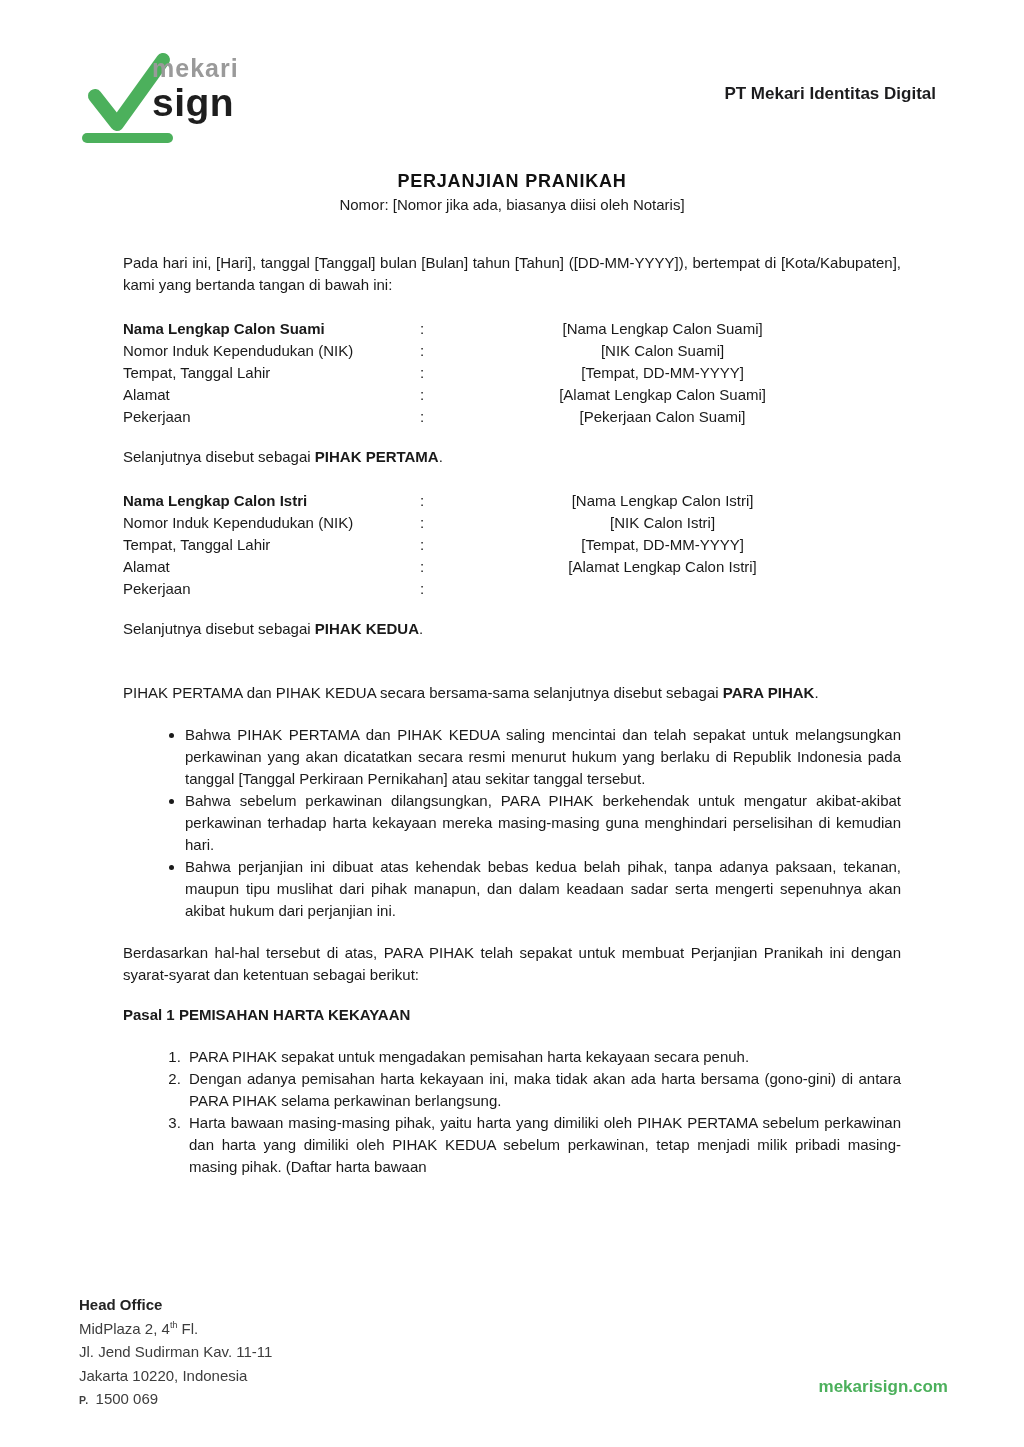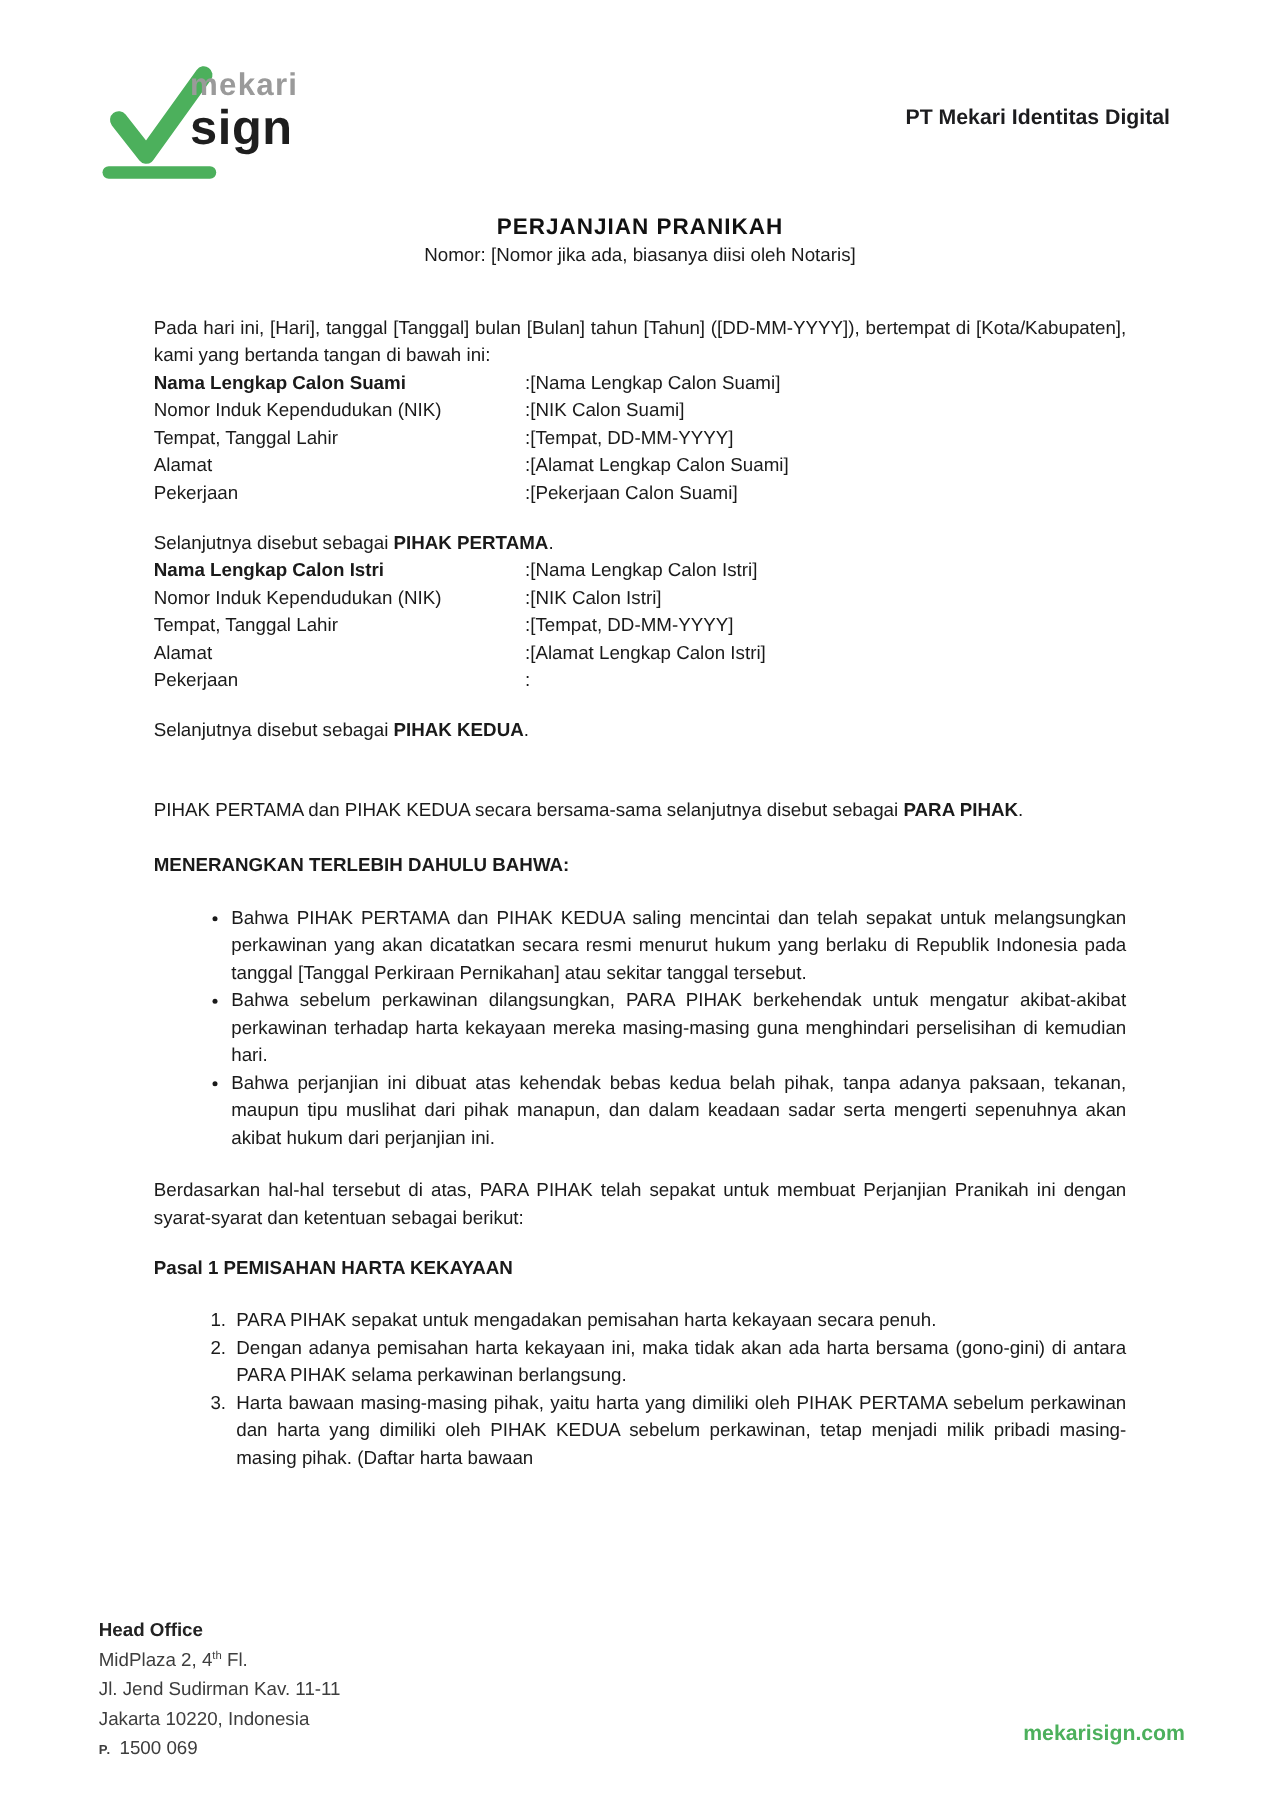--- a/index.html
+++ b/index.html
@@ -40,25 +40,25 @@
   }
   .doc-title {
     text-align: center;
     font-size: 18px; font-weight: 700; letter-spacing: 0.8px;
     line-height: 26px; color: #111;
   }
   .doc-subtitle { text-align: center; line-height: 22px; }
 
   .intro { margin-top: 36px; text-align: justify; }
 
-  .party-block { }
+  .party-block { margin-top: 22px; }
   .kv-row { display: flex; line-height: 22px; }
   .kv-label { flex: 0 0 297px; }
   .kv-label.bold { font-weight: 700; }
-  .kv-value { flex: 1; }
+  .kv-value { flex: 1; text-align: center; }
 
   .closing { margin-top: 18px; }
   .joint { margin-top: 42px; text-align: justify; }
   .section-heading { margin-top: 22px; font-size: 15px; font-weight: 700; }
 
   ul.recitals { margin-top: 20px; padding-left: 62px; list-style: disc outside; }
   ul.recitals li { text-align: justify; }
 
   .basis { margin-top: 20px; text-align: justify; }
   .pasal-heading { margin-top: 18px; font-size: 15px; font-weight: 700; }
@@ -158,21 +158,20 @@
       <div class="kv-row">
         <span class="kv-label">Pekerjaan</span>
           <span class="kv-sep">: </span>
       </div>
     </div>
 
     <p class="closing"><span>Selanjutnya disebut sebagai </span><strong>PIHAK KEDUA</strong><span>.</span></p>
 
     <p class="joint"><span>PIHAK PERTAMA dan PIHAK KEDUA secara bersama-sama selanjutnya disebut sebagai </span><strong>PARA PIHAK</strong><span>.</span></p>
 
-    <h2 class="section-heading">MENERANGKAN TERLEBIH DAHULU BAHWA:</h2>
 
     <ul class="recitals">
       <li>Bahwa PIHAK PERTAMA dan PIHAK KEDUA saling mencintai dan telah sepakat untuk melangsungkan perkawinan yang akan dicatatkan secara resmi menurut hukum yang berlaku di Republik Indonesia pada tanggal [Tanggal Perkiraan Pernikahan] atau sekitar tanggal tersebut.</li>
       <li>Bahwa sebelum perkawinan dilangsungkan, PARA PIHAK berkehendak untuk mengatur akibat-akibat perkawinan terhadap harta kekayaan mereka masing-masing guna menghindari perselisihan di kemudian hari.</li>
       <li>Bahwa perjanjian ini dibuat atas kehendak bebas kedua belah pihak, tanpa adanya paksaan, tekanan, maupun tipu muslihat dari pihak manapun, dan dalam keadaan sadar serta mengerti sepenuhnya akan akibat hukum dari perjanjian ini.</li>
     </ul>
 
     <p class="basis">Berdasarkan hal-hal tersebut di atas, PARA PIHAK telah sepakat untuk membuat Perjanjian Pranikah ini dengan syarat-syarat dan ketentuan sebagai berikut:</p>
 
     <h2 class="pasal-heading">Pasal 1 PEMISAHAN HARTA KEKAYAAN</h2>

